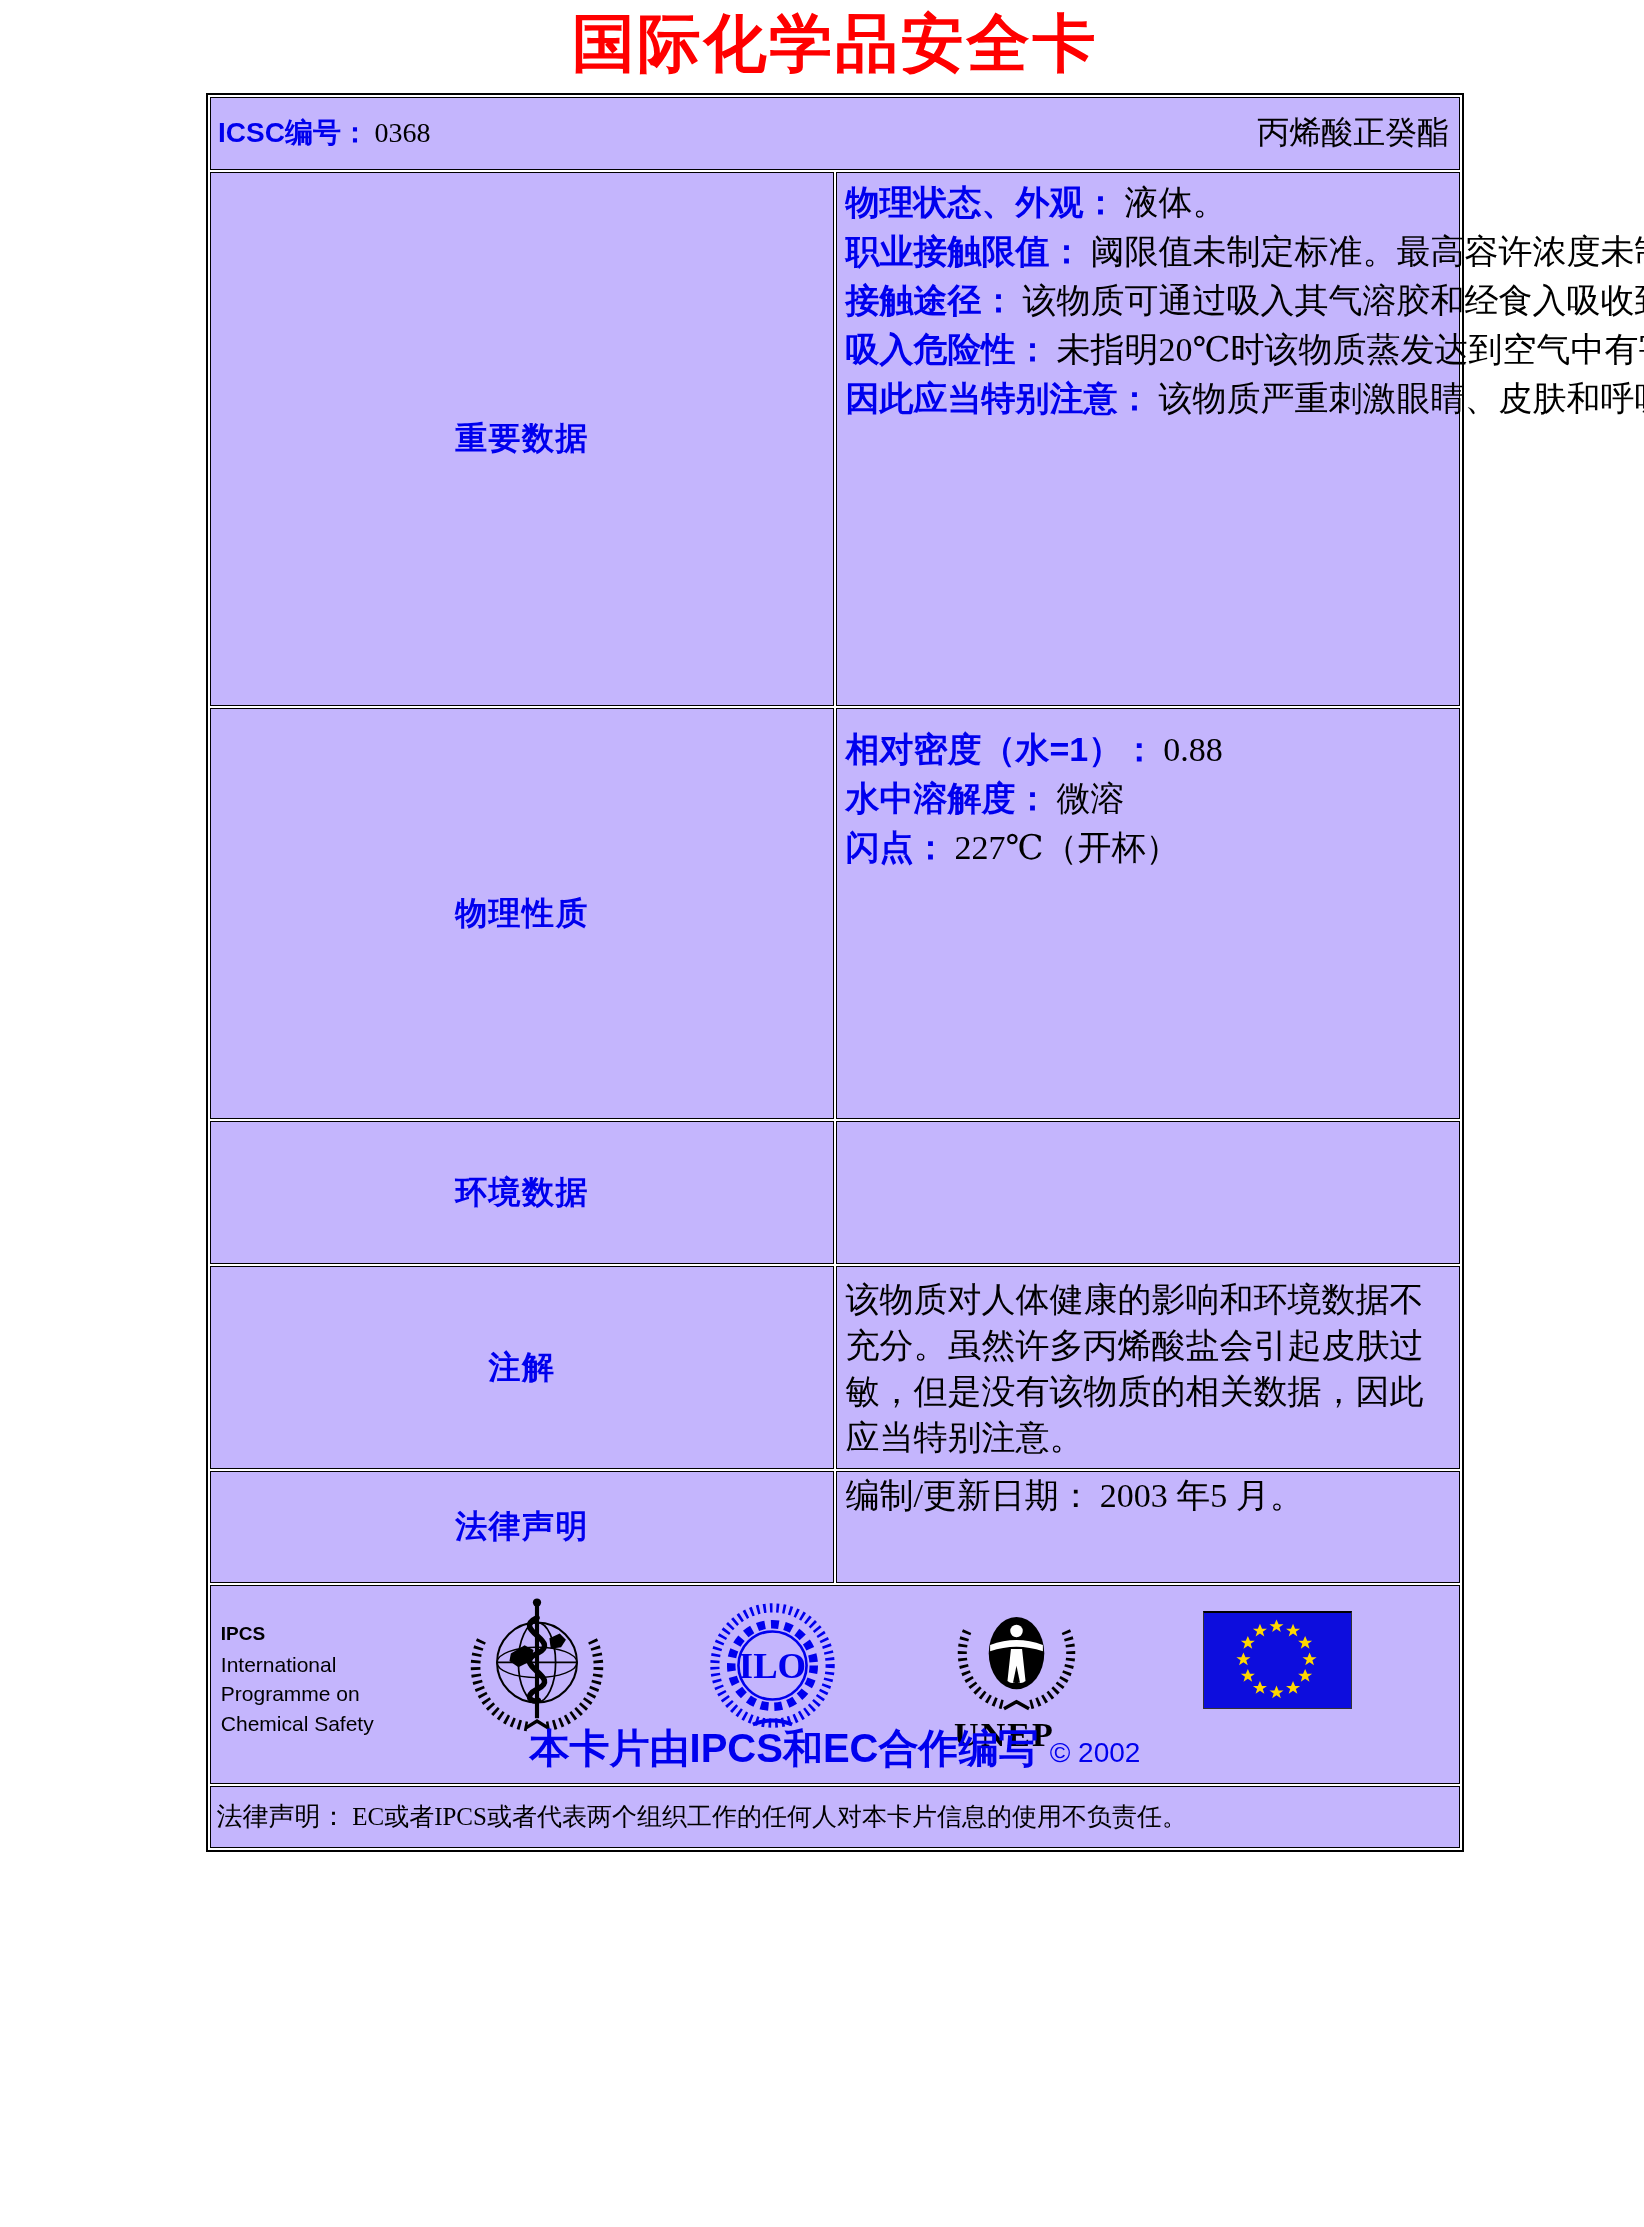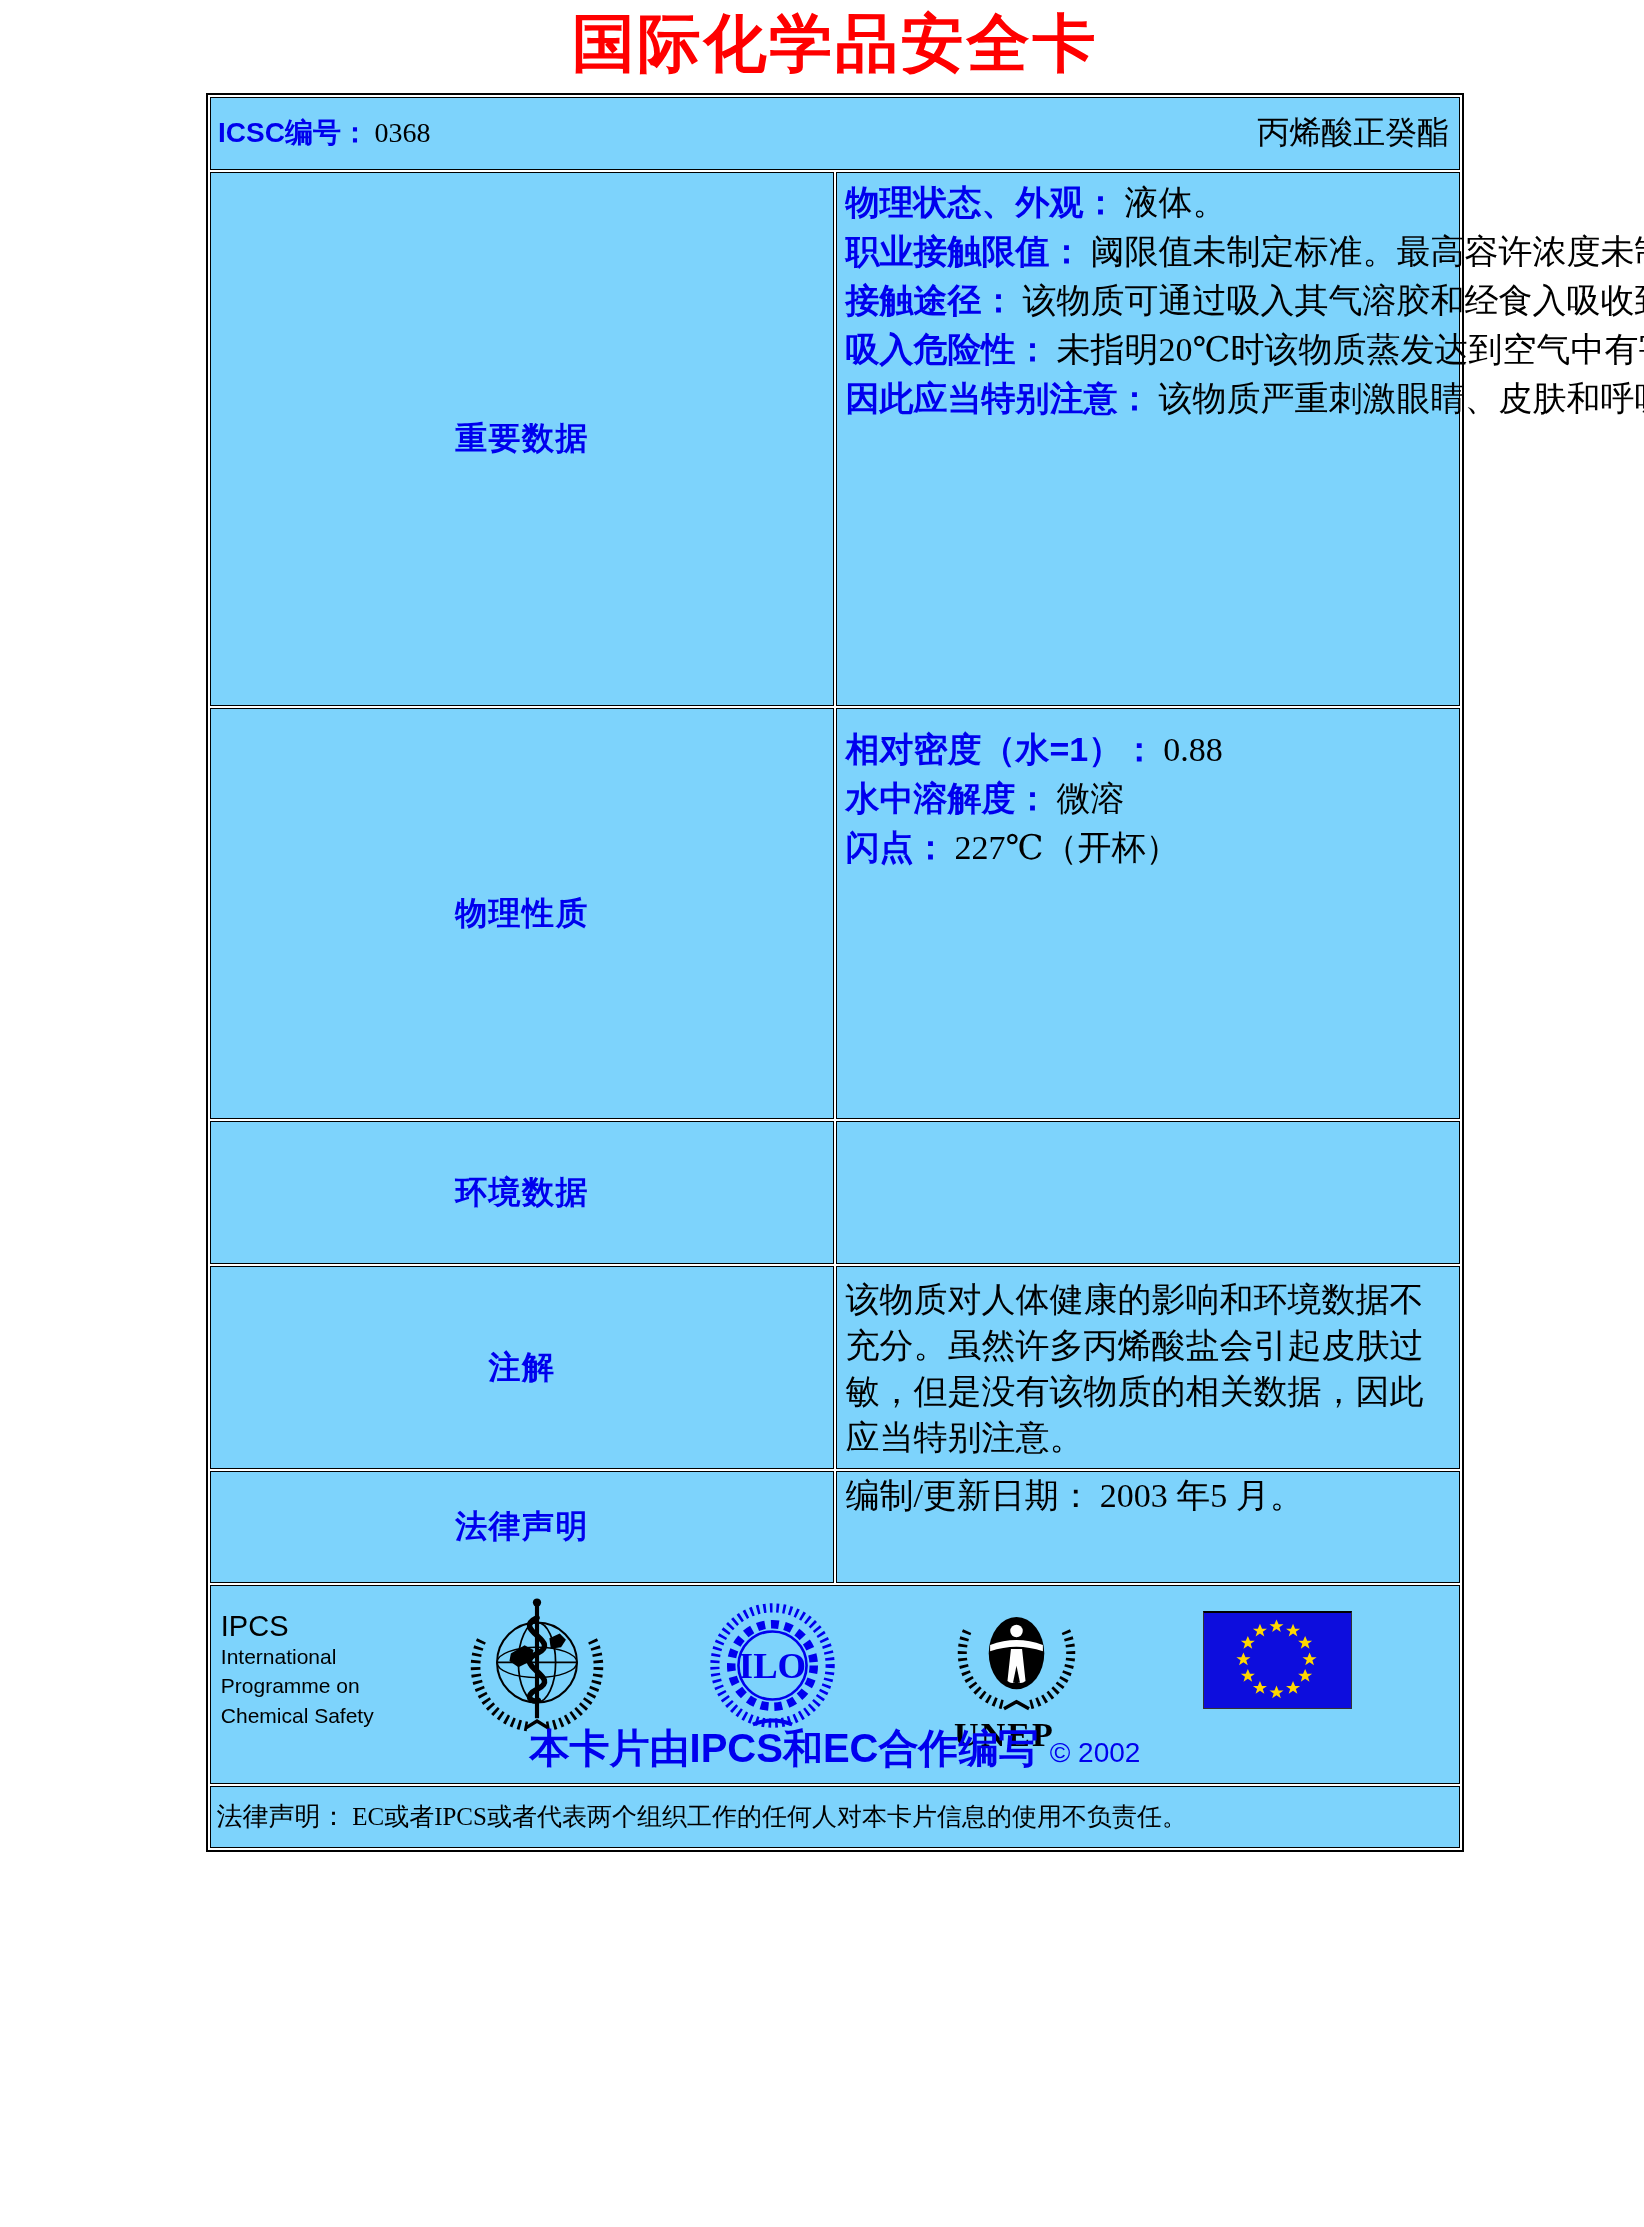--- a/index.html
+++ b/index.html
@@ -28,21 +28,21 @@
     white-space:nowrap;
   }
   table.card{
     position:absolute;left:206px;top:93px;
     width:1258px;height:1759px;
     border:2.8px solid #000;
     border-spacing:2.8px;
     background:#fff;
     table-layout:fixed;
   }
-  td{border:1.4px solid #000;background:#7dd3fc;padding:0;vertical-align:top;}
+  td{border:1.4px solid #000;background:#c4b5fd;padding:0;vertical-align:top;}
   td.lab{
     width:172px;
     vertical-align:middle;text-align:center;
     font-family:"Liberation Sans","DejaVu Sans",sans-serif;
     font-weight:bold;font-size:32px;color:var(--blue);
     letter-spacing:1.4px;
   }
   td.con{padding:5.6px 9.8px 0 8.4px;}
   .line{font-size:34px;line-height:49px;white-space:nowrap;}
   .bl{
@@ -63,21 +63,21 @@
     font-family:"Liberation Sans","DejaVu Sans",sans-serif;
     font-weight:normal;font-size:26px;color:var(--ink);white-space:nowrap;
   }
   .legal-cell .ltxt{font-size:25px;margin-left:5.6px;white-space:nowrap;}
   
   td.logos{position:relative;padding:0;}
   .ipcs-block{
     position:absolute;left:9.8px;top:24px;
     font-family:"Liberation Sans","DejaVu Sans",sans-serif;
   }
-  .ipcs-acr{font-weight:normal;font-size:29px;line-height:32px;}
+  .ipcs-acr{font-weight:bold;font-size:19px;line-height:32px;margin-top:8px;}
   .ipcs-line{font-size:21px;line-height:29.5px;}
   .who-logo{position:absolute;left:257px;top:11.2px;}
   .ilo-logo{position:absolute;left:496px;top:14px;}
   .unep-wrap{position:absolute;left:743px;top:13px;width:125px;}
   .unep-text{
     font-family:"Liberation Serif","DejaVu Serif",serif;
     font-weight:bold;font-size:34px;letter-spacing:2.1px;line-height:37px;margin-top:1.4px;
   }
   .eu-flag{
     position:absolute;left:992px;top:25px;width:149px;height:98px;

